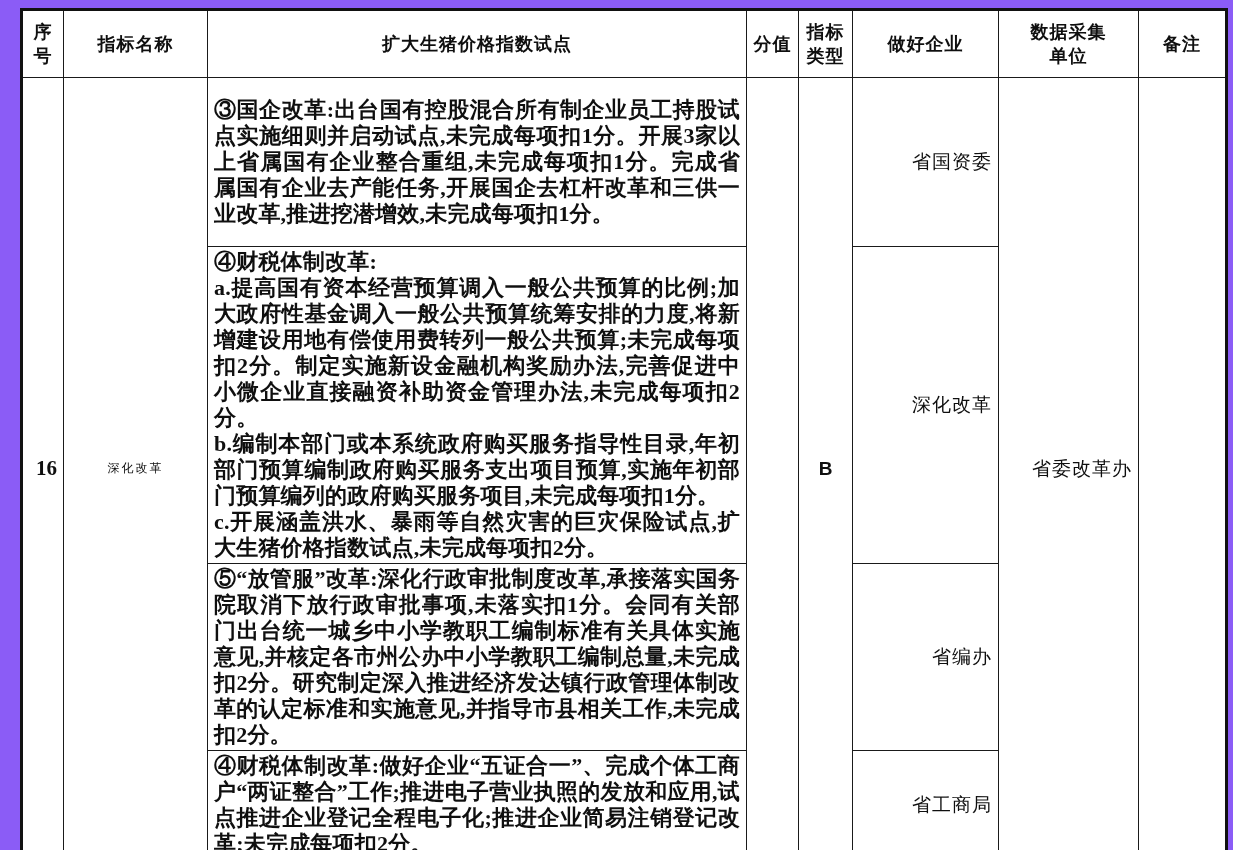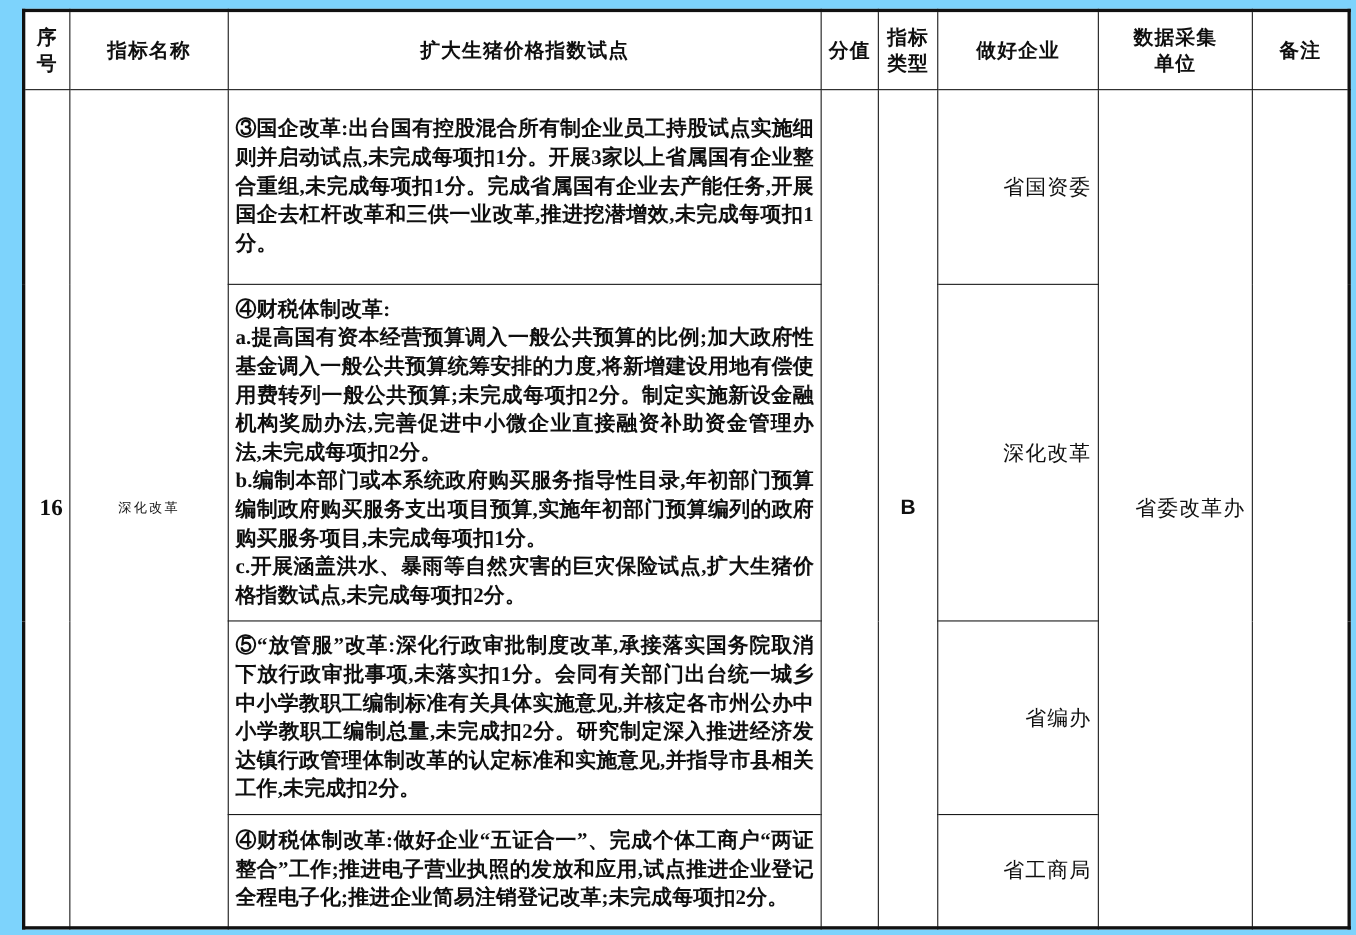--- a/index.html
+++ b/index.html
@@ -8,21 +8,21 @@
     background: #ffffff;
     width: 1233px;
     height: 850px;
     font-family: "Liberation Serif", "DejaVu Serif", serif;
     color: #0f0f0f;
   }
   .page {
     position: relative;
     width: 1233px;
     height: 850px;
-    background: #7dd3fc;
+    background: #8b5cf6;
     overflow: hidden;
   }
   table.score-table {
     position: absolute;
     left: 20px;
     top: 8px;
     width: 1205px;
     height: 837px;
     border-collapse: collapse;
     table-layout: fixed;
@@ -52,21 +52,21 @@
     text-align: right;
     font-family: "Liberation Serif", "DejaVu Serif", serif;
   }
   td.name-cell {
     font-size: 12px;
     font-weight: normal;
     text-align: center;
     letter-spacing: 2px;
   }
   td.content-cell {
-    font-size: 19px;
+    font-size: 22px;
     font-weight: bold;
     line-height: 26px;
     text-align: justify;
     white-space: pre-line;
     padding: 6px 7px;
     letter-spacing: 0.2px;
   }
   td.score-cell, td.remarks-cell {
     font-size: 17px;
     text-align: center;

